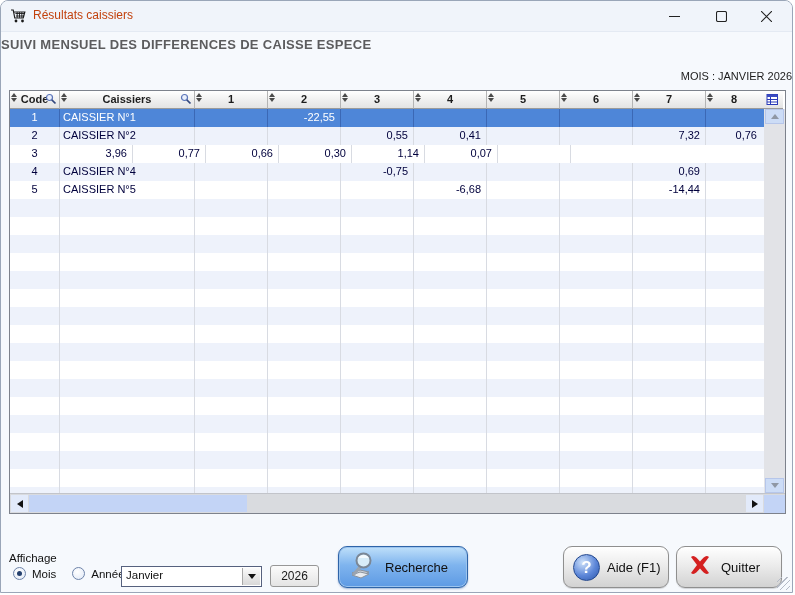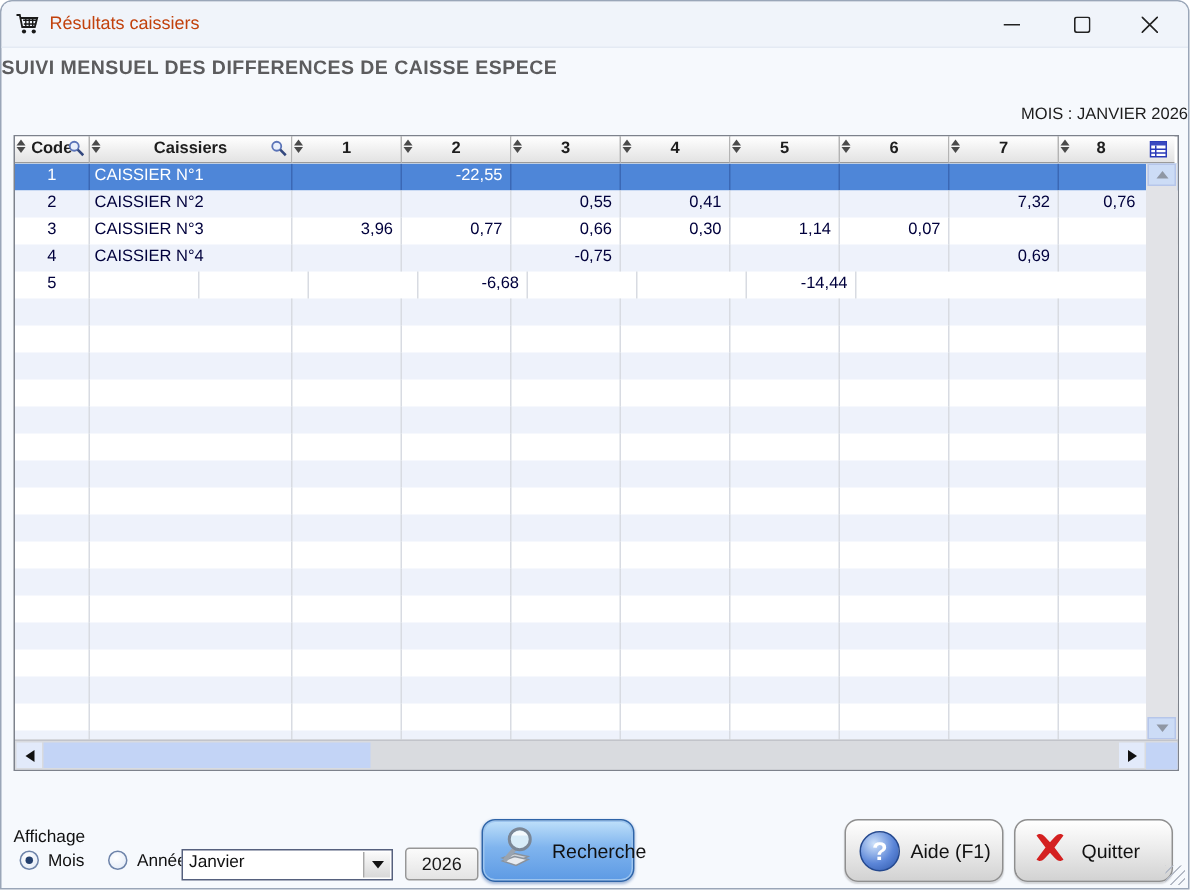--- a/index.html
+++ b/index.html
@@ -60,21 +60,21 @@
   .radio-row .lbl{margin-right:10px;}
   .combo{position:absolute;left:120px;top:565px;width:141px;height:21px;border:1px solid #56617e;background:#fff;box-sizing:border-box;}
   .combo .val{position:absolute;left:4px;top:2px;font-size:11.5px;color:#101010;}
   .combo .cbtn{position:absolute;right:1px;top:1px;width:17px;height:17px;background:linear-gradient(#fbfbfb,#d8d8d8);border-left:1px solid #a8a8a8;display:flex;align-items:center;justify-content:center;}
   .tri-dn-b{width:0;height:0;border-left:4px solid transparent;border-right:4px solid transparent;border-top:5px solid #111;}
   .yearbox{position:absolute;left:269px;top:564px;width:49px;height:22px;border:1px solid #979797;border-radius:3px;background:linear-gradient(#fbfbfb,#e4e4e4);box-sizing:border-box;text-align:center;line-height:20px;font-size:12px;color:#1a1a1a;}
 
   .btn{position:absolute;top:545px;height:42px;width:106px;border-radius:9px;border:1px solid #8f8f8f;background:linear-gradient(#ffffff,#ececec 45%,#d2d2d2);box-shadow:0 1px 1px rgba(0,0,0,.15);display:flex;align-items:center;padding-left:9px;box-sizing:border-box;cursor:default;}
   .btn .blabel{font-size:13px;color:#111;margin-left:7px;white-space:nowrap;}
   .btn.primary{border:1px solid #2e64a8;background:linear-gradient(#bfe0fa,#7fb4ee 45%,#5d9ae4);box-shadow:0 0 0 1px #9cc4ee inset,0 1px 2px rgba(30,80,160,.4);}
-  #btn-recherche{left:320px;width:102px}
+  #btn-recherche{left:337px;width:130px}
   #btn-imprimer{left:449px}
   #btn-aide{left:562px}
   #btn-quitter{left:675px}
   .qmark{width:27px;height:27px;border-radius:50%;background:radial-gradient(circle at 35% 30%,#cfe2fa,#5c86d8 55%,#2c55a8);border:1px solid #24488e;box-sizing:border-box;color:#fff;font-weight:bold;font-size:17px;text-align:center;line-height:25px;}
 
   .resize-grip{position:absolute;right:2px;bottom:2px;width:13px;height:13px;background:repeating-linear-gradient(135deg,transparent 0 3px,#b4bac6 3px 4px);}
 </style>
 </head>
 <body>
 
@@ -188,21 +188,20 @@
           <div class="td cv c3"></div>
           <div class="td cv c4">0,55</div>
           <div class="td cv c5">0,41</div>
           <div class="td cv c6"></div>
           <div class="td cv c7"></div>
           <div class="td cv c8">7,32</div>
           <div class="td cv c9">0,76</div>
         </div>
         <div class="tr">
           <div class="td cc c0">3</div>
-          <div class="td cn c1">CAISSIER N°3</div>
           <div class="td cv c2">3,96</div>
           <div class="td cv c3">0,77</div>
           <div class="td cv c4">0,66</div>
           <div class="td cv c5">0,30</div>
           <div class="td cv c6">1,14</div>
           <div class="td cv c7">0,07</div>
           <div class="td cv c8"></div>
           <div class="td cv c9"></div>
         </div>
         <div class="tr alt">
@@ -212,20 +211,21 @@
           <div class="td cv c3"></div>
           <div class="td cv c4">-0,75</div>
           <div class="td cv c5"></div>
           <div class="td cv c6"></div>
           <div class="td cv c7"></div>
           <div class="td cv c8">0,69</div>
           <div class="td cv c9"></div>
         </div>
         <div class="tr">
           <div class="td cc c0">5</div>
+          <div class="td cn c1">CAISSIER N°5</div>
           <div class="td cv c2"></div>
           <div class="td cv c3"></div>
           <div class="td cv c4"></div>
           <div class="td cv c5">-6,68</div>
           <div class="td cv c6"></div>
           <div class="td cv c7"></div>
           <div class="td cv c8">-14,44</div>
           <div class="td cv c9"></div>
         </div>
         <div class="tr alt">

